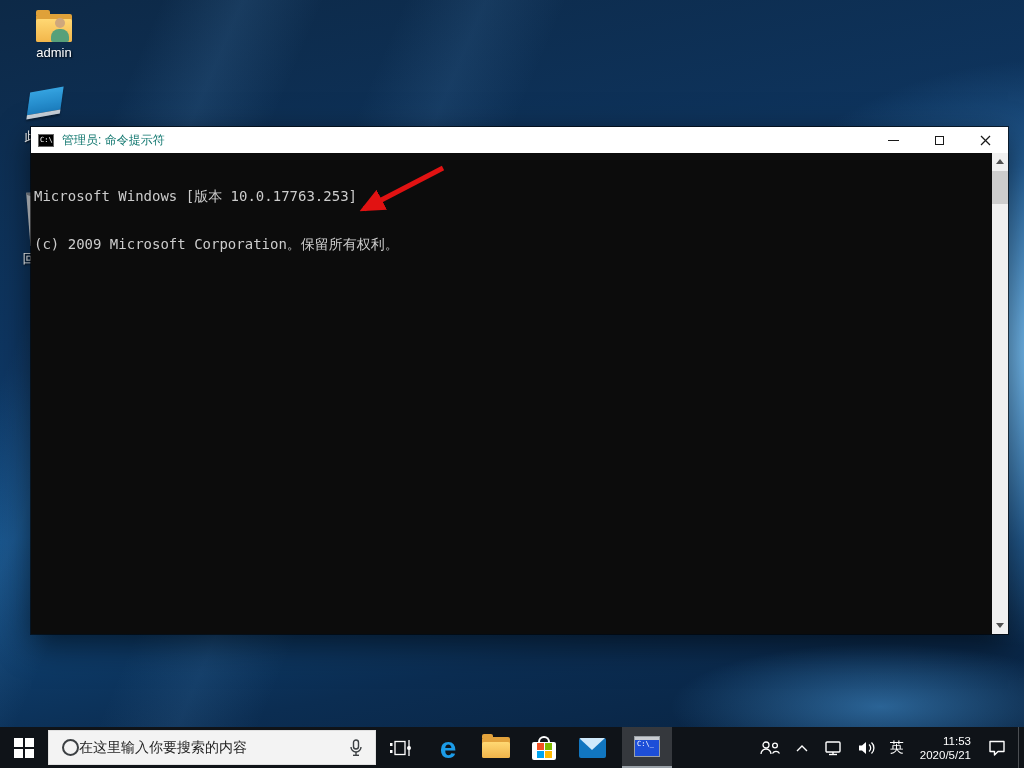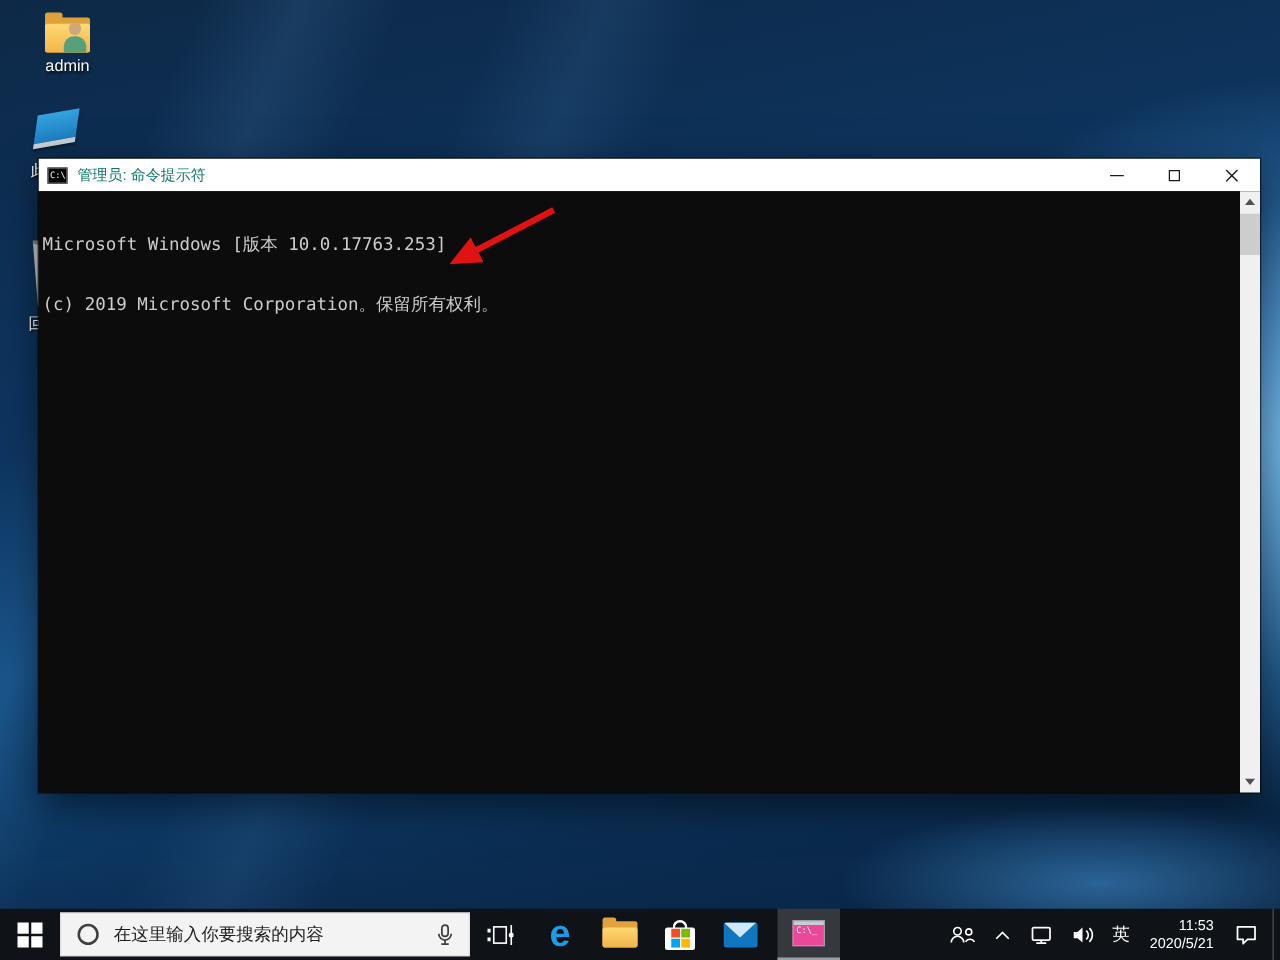--- a/index.html
+++ b/index.html
@@ -123,21 +123,21 @@
 
   #start-button { width:48px; }
   .win-logo { display:grid; grid-template-columns:9px 9px; grid-template-rows:9px 9px; gap:2px; }
   .win-logo span { background:#fff; }
 
   #search-box {
     position:relative; width:328px; margin:3px 0; background:#f3f3f3;
     display:flex; align-items:center; border:1px solid #e0e0e0;
   }
   #cortana-ring { width:17px; height:17px; border:2px solid #3c4043; border-radius:50%; margin-left:13px; }
-  #search-placeholder { margin-left:12px; font-size:14px; color:#1f1f1f; white-space:nowrap; }
+  #search-placeholder { font-size:14px; color:#1f1f1f; white-space:nowrap; }
   #search-mic { margin-left:auto; margin-right:12px; }
 
   .app-btn { width:48px; }
   #cmd-task-btn {
     width:50px; margin-left:6px; background:rgba(255,255,255,0.16);
     border-bottom:2px solid #9aa1a8;
   }
 
   .edge-e { font-size:30px; font-weight:bold; color:#1c9ce8; line-height:30px; }
 
@@ -152,21 +152,21 @@
     display:grid; grid-template-columns:7px 7px; grid-template-rows:7px 7px; gap:1px; align-content:center; justify-content:center; }
   .store-bag .sq1 { background:#f25022; } .store-bag .sq2 { background:#7fba00; }
   .store-bag .sq3 { background:#00a4ef; } .store-bag .sq4 { background:#ffb900; }
 
   .mail-env { position:relative; width:27px; height:20px; background:#1176c0; border-radius:2px; overflow:hidden; }
   .mail-env:before {
     content:""; position:absolute; left:0; top:0; width:0; height:0;
     border-left:13.5px solid transparent; border-right:13.5px solid transparent; border-top:12px solid #cfe9fb;
   }
 
-  .cmd-tile { width:26px; height:21px; border:1px solid #9aa0a6; background:#ec4899; }
+  .cmd-tile { width:26px; height:21px; border:1px solid #9aa0a6; background:#1d4ed8; }
   .cmd-tile .bar { height:3px; background:#c9ccd1; }
   .cmd-tile .txt { color:#fff; font-family:"DejaVu Sans Mono", monospace; font-size:7px; line-height:9px; padding-left:2px; }
 
   #tray { margin-left:auto; display:flex; align-items:center; }
   .tray-btn { display:flex; align-items:center; justify-content:center; height:41px; padding:0 7px; }
   .tray-btn svg { display:block; }
   #ime-indicator { color:#fff; font-size:14px; }
   #clock { color:#fff; font-size:11.5px; line-height:14px; text-align:right; padding:0 9px; }
   #show-desktop { width:6px; height:41px; border-left:1px solid rgba(255,255,255,0.25); margin-left:4px; }
 </style>
@@ -216,21 +216,21 @@
             <line x1="1" y1="1" x2="10" y2="10" stroke="#1a1a1a" stroke-width="1.2"></line>
             <line x1="10" y1="1" x2="1" y2="10" stroke="#1a1a1a" stroke-width="1.2"></line>
           </svg>
         </div>
       </div>
     </div>
 
     <div id="cmd-console">
       <div id="console-text">
         <div class="console-line">Microsoft Windows [版本 10.0.17763.253]</div>
-        <div class="console-line">(c) 2019 Microsoft Corporation。保留所有权利。</div>
+        <div class="console-line">(c) 2009 Microsoft Corporation。保留所有权利。</div>
         <div class="console-line"></div>
       </div>
       <div id="console-scrollbar">
         <div class="scroll-btn" id="scroll-up">
             <span class="tri-up"></span>
           </div>
         <div id="scroll-thumb"></div>
         <div class="scroll-btn" id="scroll-down">
             <span class="tri-down"></span>
           </div>

